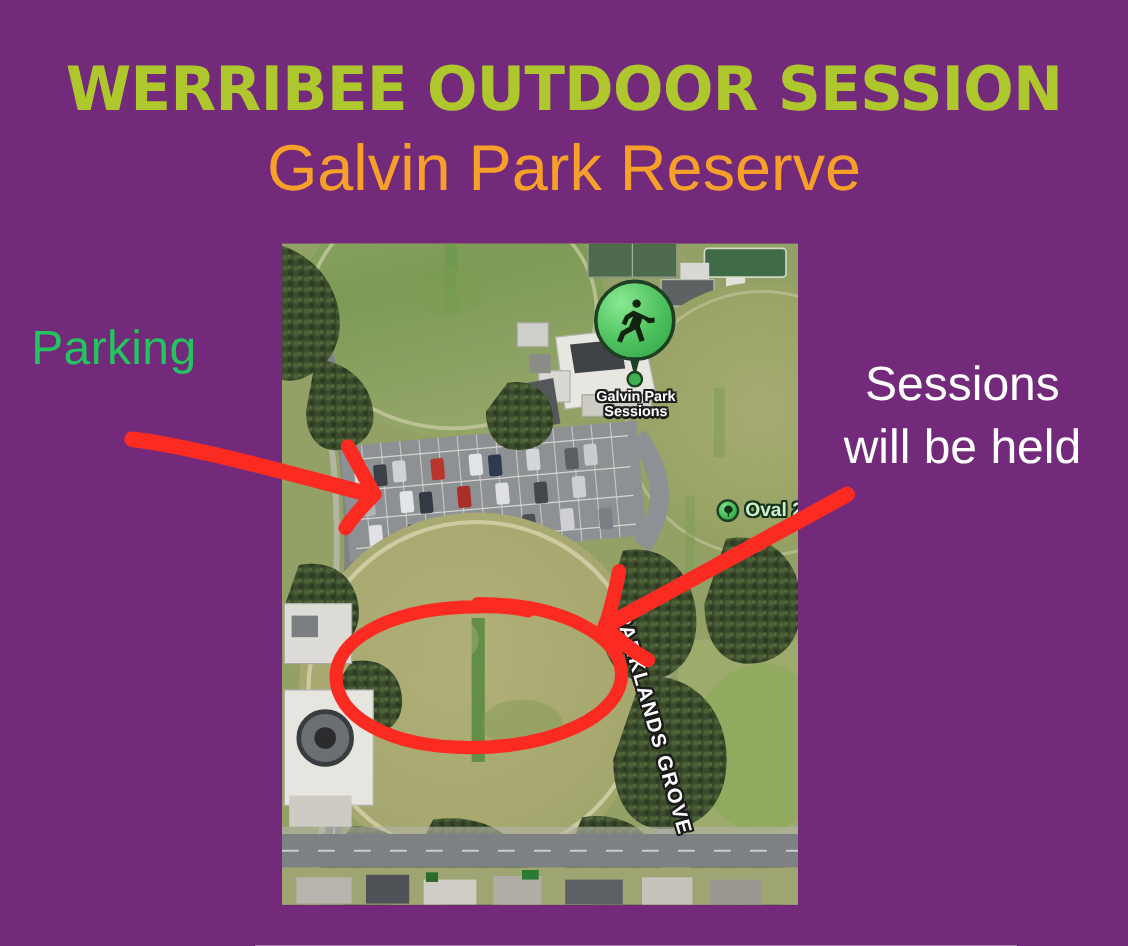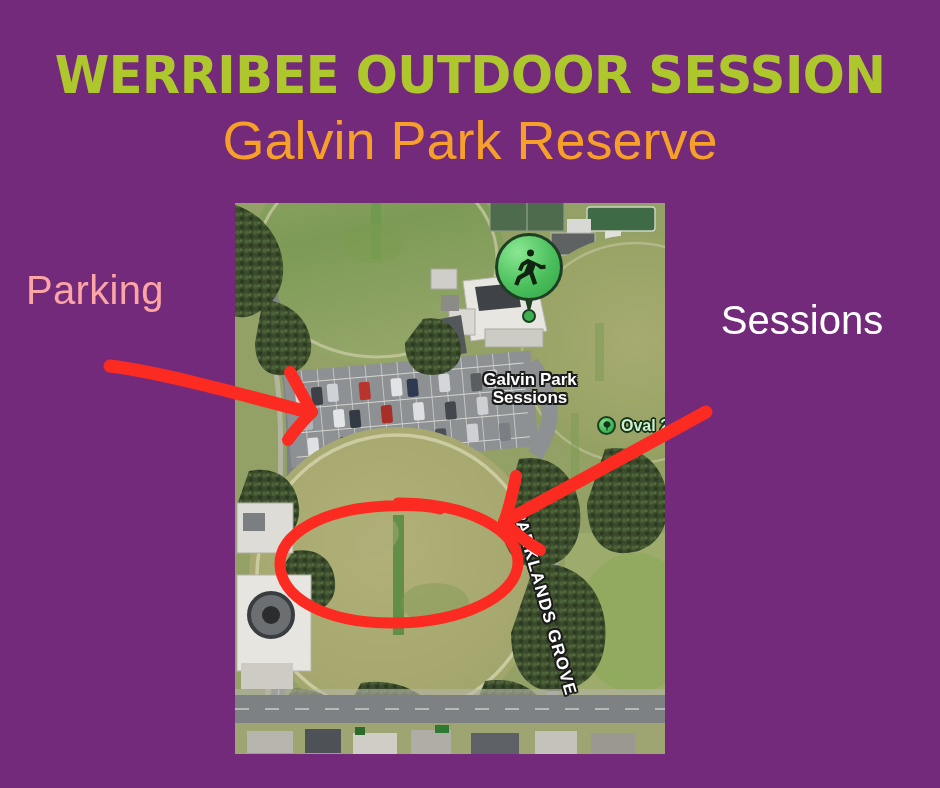--- a/index.html
+++ b/index.html
@@ -43,21 +43,21 @@
     color: #F6A02A;
     line-height: 1.0;
     white-space: nowrap;
   }
 
   
   #parking-label {
     position: absolute;
     left: 26px; top: 268px;
     font-size: 40px;
-    color: #fca5a5;
+    color: #22c55e;
     font-weight: 400;
     letter-spacing: 0.3px;
     white-space: nowrap;
   }
   #sessions-note {
     position: absolute;
     left: 678px; top: 272px;
     width: 248px;
     text-align: center;
     font-size: 40px;
@@ -141,24 +141,23 @@
     position: absolute; left: 27px; top: 76px;
     width: 14px; height: 14px; border-radius: 50%;
     background: #3eb052; border: 2px solid #1e3f23;
   }
 
   #galvin-name {
     position: absolute;
     left: 471px; top: 324px;
     width: 118px;
     text-align: center;
-    font-size: 17px;
+    font-size: 12px;
     line-height: 1.08;
     font-weight: 700;
-    margin-top: 47px;
   }
 
   #oval2-label { position: absolute; left: 362px; top: 213px; font-size: 16px; }
   #parklands-label {
     position: absolute; left: 213px; top: 390px;
     font-size: 17px; letter-spacing: 1.4px;
     transform: rotate(74deg);
     transform-origin: center center;
   }
 </style>
@@ -167,20 +166,21 @@
 
 <div id="poster">
 
   <div id="title">WERRIBEE OUTDOOR SESSION</div>
   <div id="subtitle">Galvin Park Reserve</div>
 
   <div id="parking-label">Parking</div>
 
   <div id="sessions-note">
     <div>Sessions</div>
+    <div>will be held</div>
   </div>
 
   <div id="map">
 
     <svg id="map-canvas" width="430" height="551" viewBox="0 0 430 551">
       <defs>
         <linearGradient id="turfA" x1="0" y1="0" x2="0.3" y2="1">
           <stop offset="0%" stop-color="#8fa863"></stop>
           <stop offset="45%" stop-color="#7d9a56"></stop>
           <stop offset="100%" stop-color="#93a668"></stop>

